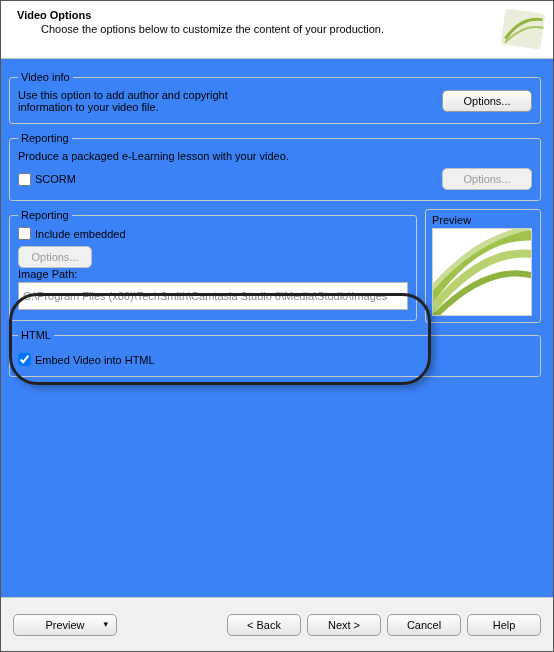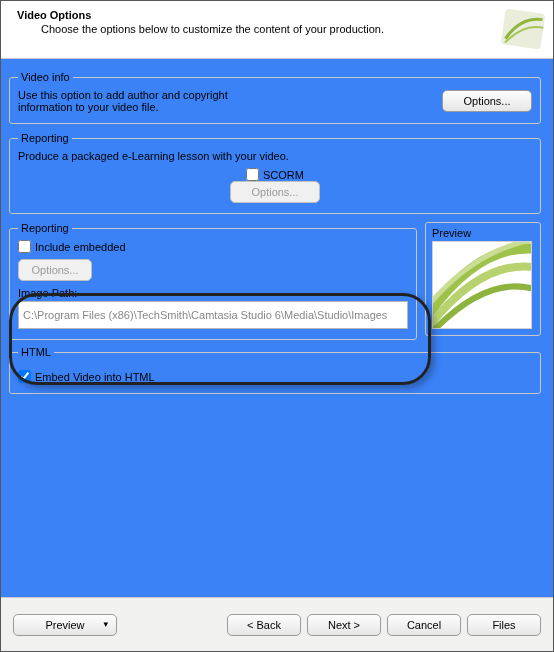--- a/index.html
+++ b/index.html
@@ -121,21 +121,21 @@
   }
   .footer .spacer { flex:1; }
   .preview-btn {
     width: 104px;
     position:relative;
     text-align:center;
   }
   .preview-btn .caret {
     position:absolute; right:8px; top:4px; font-size:9px;
   }
-  .lbl { margin-top:6px; margin-bottom:2px; }
+  .lbl { margin-top:0; margin-bottom:2px; }
   .gap6 { height:6px; }
 </style>
 </head>
 <body>
 
 <div class="header">
   <div class="header-title">Video Options</div>
   <div class="header-sub">Choose the options below to customize the content of your production.</div>
   <svg class="header-logo" viewBox="0 0 48 48">
     <rect x="4" y="6" width="40" height="36" rx="4" fill="#e9edda" transform="rotate(8 24 24)"></rect>
@@ -152,21 +152,21 @@
       <div class="grow" style="max-width:310px;">Use this option to add author and copyright information to your video file.</div>
       <div style="flex:1"></div>
       <button class="btn btn-wide">Options...</button>
     </div>
   </fieldset>
 
   <fieldset>
     <legend>Reporting</legend>
     <div>Produce a packaged  e-Learning lesson with your video.</div>
     <div class="gap6"></div>
-    <div class="row" style="align-items:center;flex-direction:column;">
+    <div class="row" style="align-items:center;">
       <div class="cb-row">
         <input type="checkbox" style="">
         <span>SCORM</span>
       </div>
       <div style="flex:1"></div>
       <button class="btn btn-wide" disabled="">Options...</button>
     </div>
   </fieldset>
 
   <div class="wm-row">
@@ -213,14 +213,14 @@
 
 <div class="footer">
   <button class="btn preview-btn">
     <span>Preview</span>
     <span class="caret">▾</span>
   </button>
   <div class="spacer"></div>
   <button class="btn">&lt; Back</button>
   <button class="btn">Next &gt;</button>
   <button class="btn">Cancel</button>
-  <button class="btn">Files</button>
+  <button class="btn">Help</button>
 </div>
 
 </body></html>

